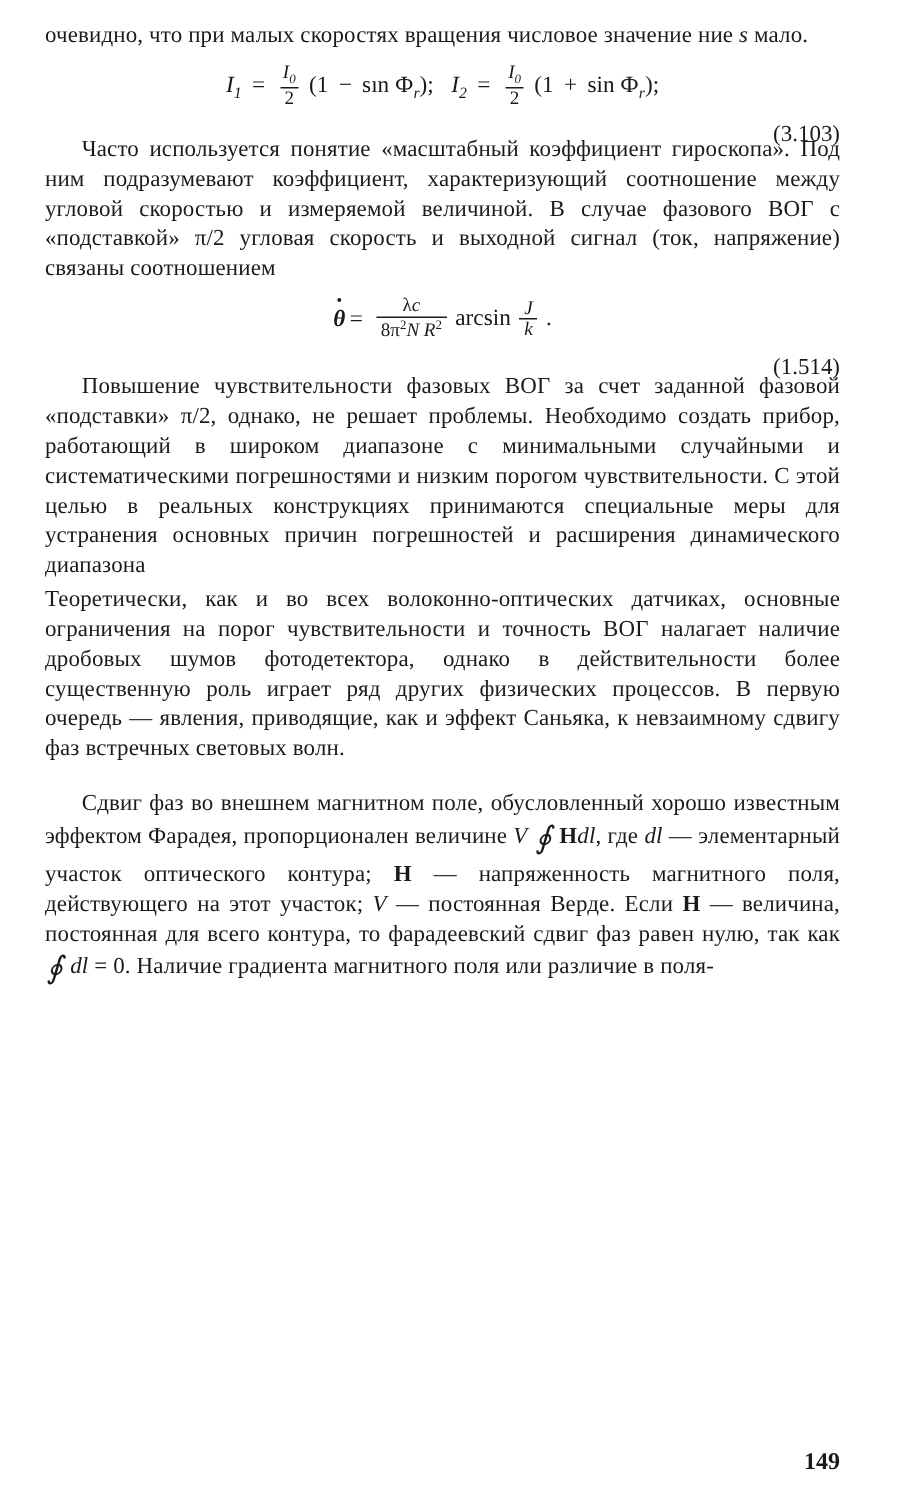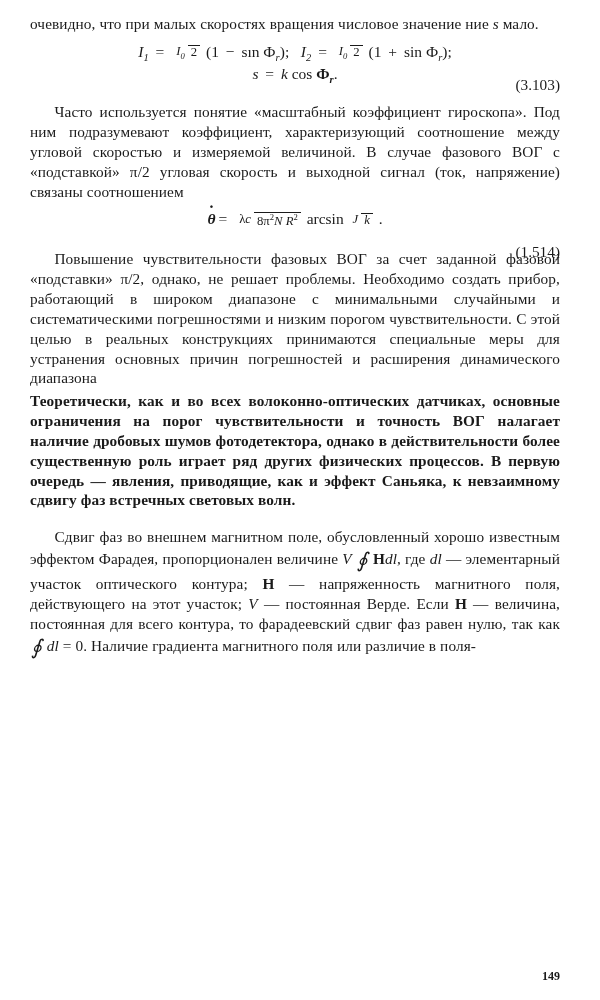--- a/index.html
+++ b/index.html
@@ -28,21 +28,20 @@
     text-justify: inter-word;
     margin: 0 0 0.18em 0;
     letter-spacing: 0.1px;
     hyphens: manual;
   }
   .indent {
     text-indent: 1.6em;
   }
   .tight {
     margin-bottom: 0;
-    font-weight: bold;
   }
   .eqblock {
     margin: 9px 0 7px 0;
     position: relative;
   }
   .eqrow {
     display: flex;
     align-items: center;
     justify-content: center;
     font-size: 15.5px;
@@ -61,21 +60,21 @@
     font-family: Liberation Serif, serif;
   }
   .it {
     font-style: italic;
   }
   .bf {
     font-weight: bold;
   }
   .frac {
     display: inline-flex;
-    flex-direction: row;
+    flex-direction: column;
     align-items: center;
     vertical-align: middle;
     margin: 0 2px;
     font-size: 0.82em;
     line-height: 1.05;
     position: relative;
     top: -0.06em;
   }
   .frac .num {
     padding: 0 3px;
@@ -114,21 +113,21 @@
   .oint {
     font-size: 1.35em;
     font-style: italic;
     vertical-align: -0.15em;
     padding: 0 1px;
   }
   .pagenum {
     position: absolute;
     right: 30px;
     bottom: 16px;
-    font-size: 12px;
+    font-size: 16px;
     font-weight: bold;
     font-family: "Liberation Serif", serif;
   }
   .gap-top {
     margin-top: 20px;
   }
   .gap-small {
     margin-top: 17px;
   }
   .roman {
@@ -147,23 +146,20 @@
     <div class="eqrow">
       <span class="math"><span class="it">I</span><span class="sub">1</span> <span class="op">=</span> <span class="frac">
             <span class="num"><span class="it">I</span><span class="sub">0</span></span>
             <span class="den">2</span>
           </span> (1 <span class="op">−</span> sın Ф<span class="sub">r</span>);&nbsp;&nbsp; <span class="it">I</span><span class="sub">2</span> <span class="op">=</span> <span class="frac">
             <span class="num"><span class="it">I</span><span class="sub">0</span></span>
             <span class="den">2</span>
           </span> (1 <span class="op">+</span> sin Ф<span class="sub">r</span>);</span>
       <span class="eqnum">(3.103)</span>
     </div>
-    <div class="eqrow">
-      <span class="math"><span class="it">s</span> <span class="op">=</span> <span class="it">k</span> cos <span class="bf">Ф</span><span class="sub bf">r</span>.</span>
-    </div>
   </div>
 
 
 
   <p class="para indent gap-small">Часто используется понятие «масштабный коэффициент гироскопа». Под ним подразумевают коэффициент, характеризующий соотношение между угловой скоростью и измеряемой величиной. В случае фазового ВОГ с «подставкой» π/2 угловая скорость и выходной сигнал (ток, напряжение) связаны соотношением</p>
 
   <div class="eqblock">
     <div class="eqrow">
       <span class="math"><span class="dotover bf">θ</span><span class="op">=</span> <span class="frac">
             <span class="num">λ<span class="it">c</span></span>

